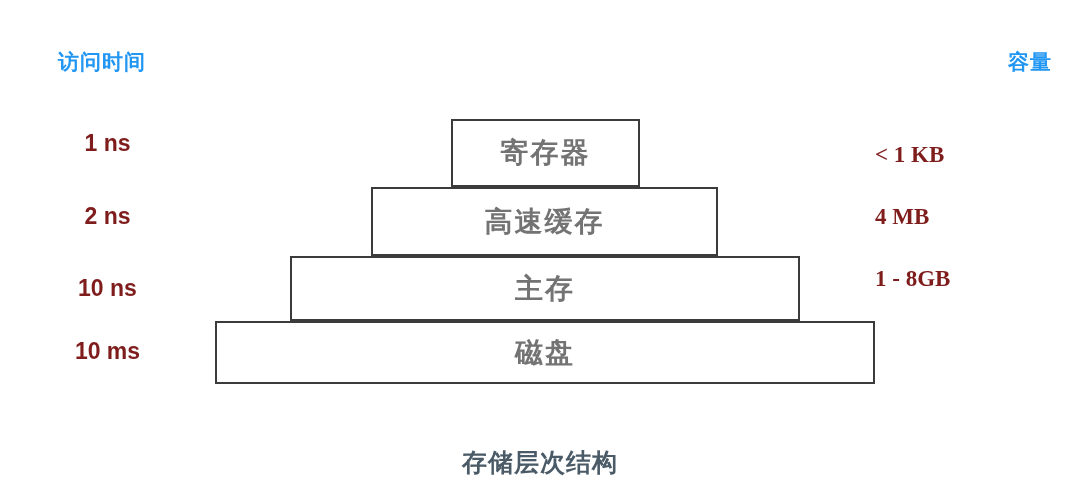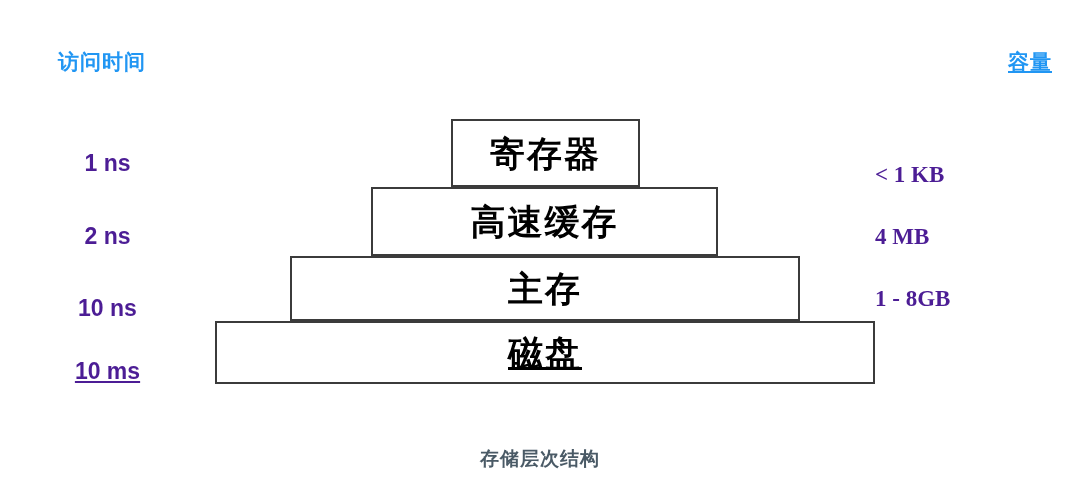--- a/index.html
+++ b/index.html
@@ -29,32 +29,30 @@
   }
   #header-access-time {
     left: 58px;
     top: 48px;
     text-align: left;
   }
   #header-capacity {
     right: 28px;
     top: 48px;
     text-align: right;
-    text-decoration: underline;
   }
 
   
   .side-label {
     position: absolute;
     font-size: 23px;
     font-weight: bold;
-    color: #4c1d95;
+    color: #7f1d1d;
     white-space: nowrap;
     line-height: 1;
-    margin-top: 20px;
   }
   .side-label.left {
     left: 0;
     width: 215px;
     text-align: center;
   }
   .side-label.right {
     right: 0;
     width: 205px;
     text-align: left;
@@ -72,58 +70,58 @@
   .tier {
     position: absolute;
     box-sizing: border-box;
     background: #ffffff;
     border: 2px solid #3b3b3b;
     display: flex;
     align-items: center;
     justify-content: center;
   }
   .tier-label {
-    font-size: 35px;
+    font-size: 28px;
     font-weight: 600;
-    color: #000000;
+    color: #737373;
     letter-spacing: 2px;
     line-height: 1;
     white-space: nowrap;
   }
   .tier-1 { left: 451px; top: 119px; width: 189px; height: 68px; z-index: 4; }
   .tier-2 { left: 371px; top: 187px; width: 347px; height: 69px; z-index: 3; }
   .tier-3 { left: 290px; top: 256px; width: 510px; height: 65px; z-index: 2; }
-  .tier-4 { left: 215px; top: 321px; width: 660px; height: 63px; z-index: 1; text-decoration: underline; }
+  .tier-4 { left: 215px; top: 321px; width: 660px; height: 63px; z-index: 1; }
 
   
   #caption {
     position: absolute;
     left: 0;
     top: 446px;
     width: 1080px;
     text-align: center;
-    font-size: 19px;
+    font-size: 25px;
     font-weight: 600;
     color: #4a5a66;
     letter-spacing: 1px;
   }
 </style>
 </head>
 <body>
 
 <div id="stage">
 
   <div id="header-access-time" class="col-header">访问时间</div>
 
   <div id="header-capacity" class="col-header">容量</div>
 
   <div class="side-label left" style="top:132px;">1 ns</div>
   <div class="side-label left" style="top:205px;">2 ns</div>
   <div class="side-label left" style="top:277px;">10 ns</div>
-  <div class="side-label left" style="top:340px;text-decoration:underline;">10 ms</div>
+  <div class="side-label left" style="top:340px;">10 ms</div>
 
   <div class="side-label right" style="top:143px;">&lt; 1 KB</div>
   <div class="side-label right" style="top:205px;">4 MB</div>
   <div class="side-label right" style="top:267px;">1 - 8GB</div>
 
   <div id="pyramid">
     <div class="tier tier-1">
       <span class="tier-label">寄存器</span>
     </div>
     <div class="tier tier-3">

